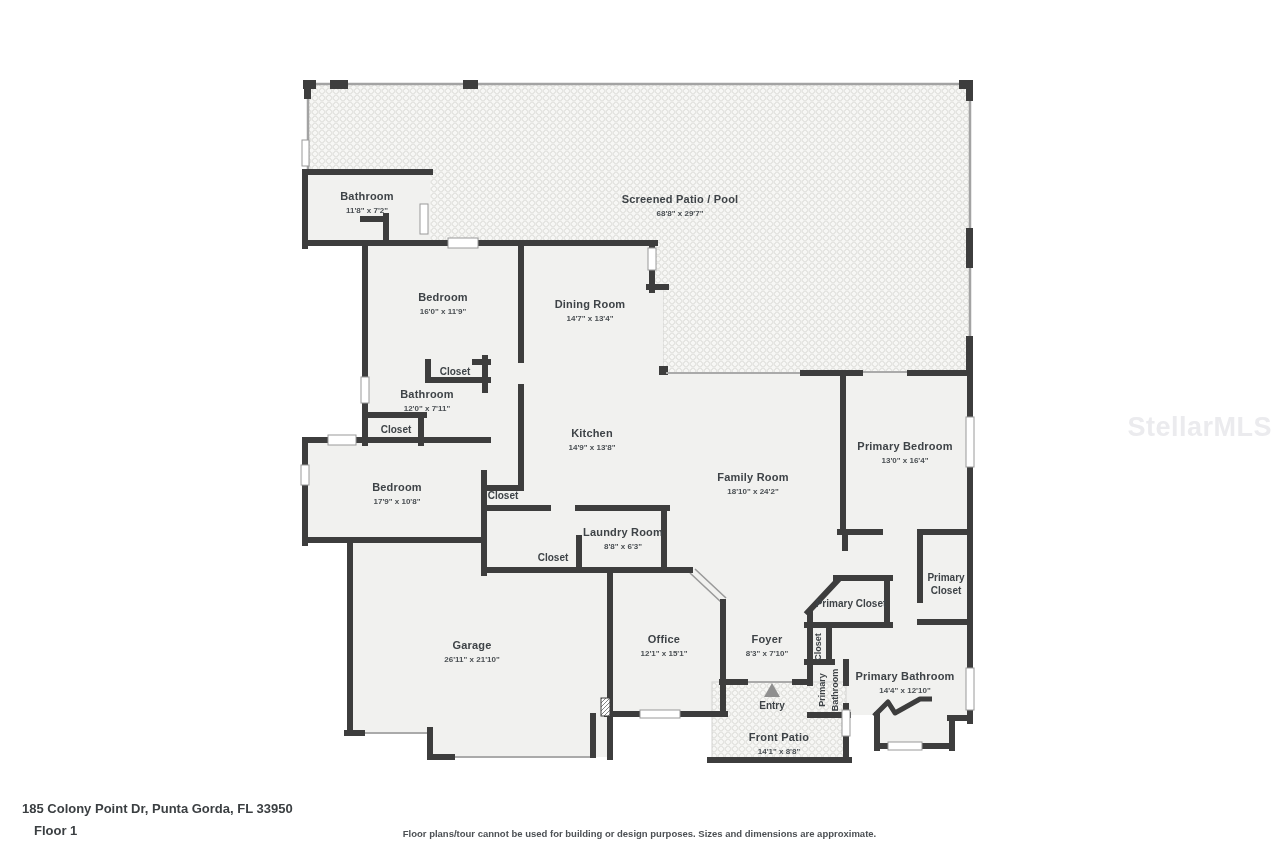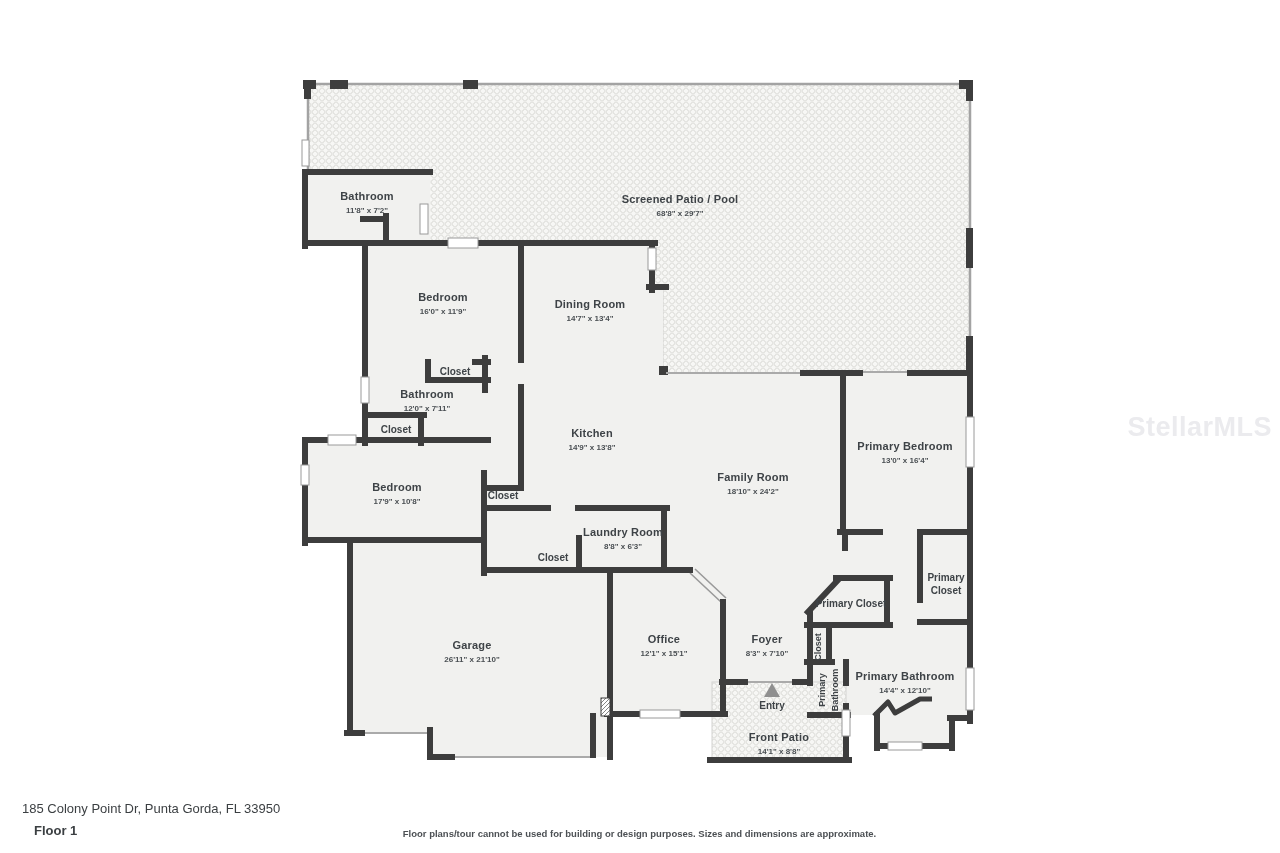--- a/index.html
+++ b/index.html
@@ -3,21 +3,21 @@
 <meta charset="utf-8">
 <style>
   html,body{margin:0;padding:0;background:#ffffff;}
   .stage{position:relative;width:1280px;height:853px;background:#ffffff;overflow:hidden;
          font-family:"Liberation Sans", sans-serif;}
   .plan-svg{position:absolute;left:0;top:0;width:1280px;height:853px;}
   .room-name{font-size:11px;font-weight:bold;fill:#3e4347;letter-spacing:.2px;}
   .room-dims{font-size:8px;font-weight:bold;fill:#4a4f53;}
   .room-name-sm{font-size:10px;font-weight:bold;fill:#3e4347;}
   .vert-label{font-size:9px;font-weight:bold;fill:#3e4347;}
-  .footer-address{position:absolute;left:22px;top:801px;font-size:13px;font-weight:normal;color:#3b3f42;}
+  .footer-address{position:absolute;left:22px;top:801px;font-size:13px;font-weight:bold;color:#3b3f42;}
   .footer-floor{position:absolute;left:22px;top:823px;font-size:13px;font-weight:bold;color:#3b3f42;margin-left:12px;}
   .footer-disclaimer{position:absolute;left:0;top:828px;width:1279px;text-align:center;
          font-size:9.5px;font-weight:bold;color:#4c5054;}
   .watermark{position:absolute;right:8px;top:412px;font-size:27px;font-weight:bold;
          color:#ebebee;letter-spacing:.5px;}
 </style>
 </head>
 <body>
 
 <div class="stage">

